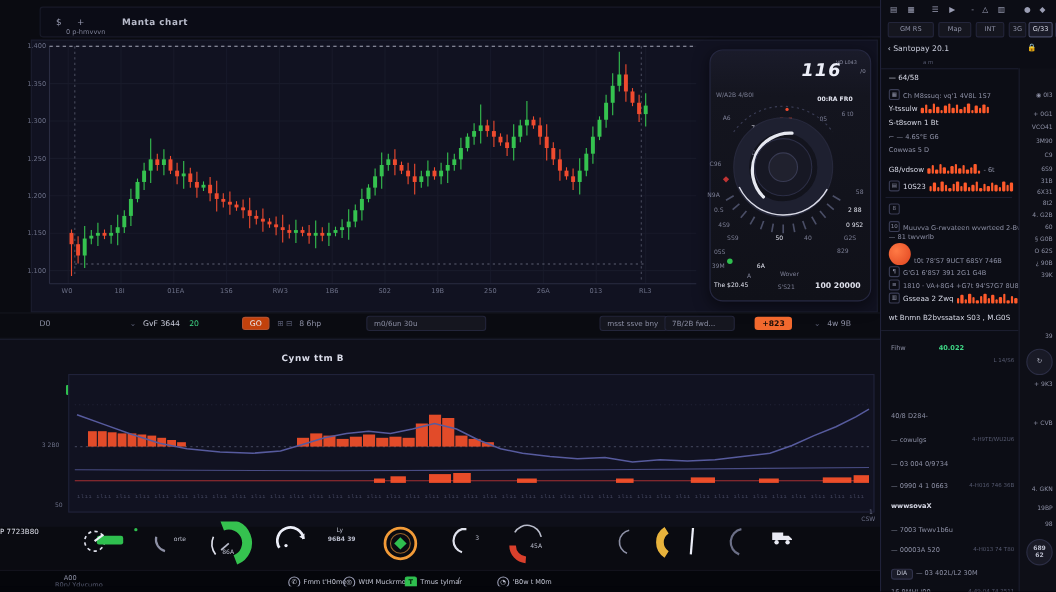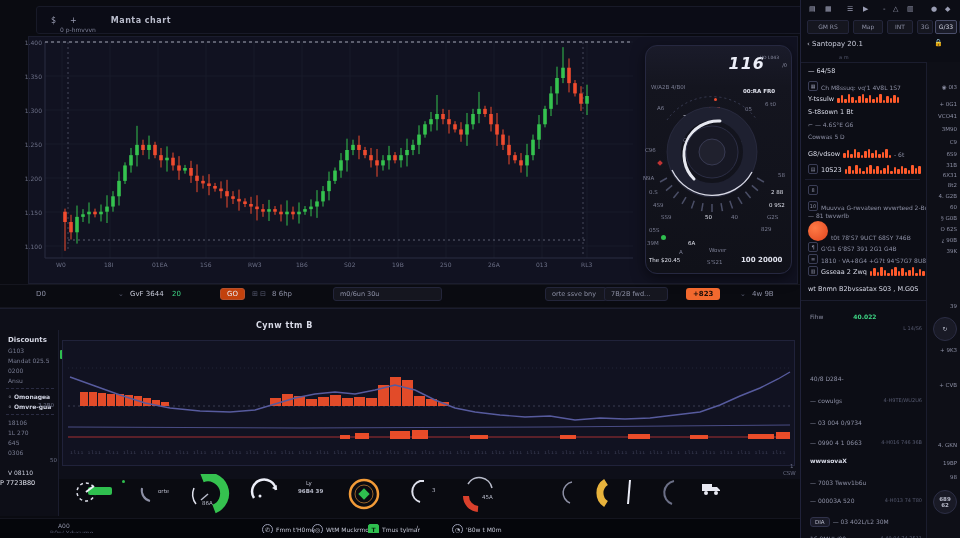--- a/index.html
+++ b/index.html
@@ -395,50 +395,34 @@
 
   <div class="abs" id="chart-toolbar">
     <span class="ti dim" style="left:36px">D0</span>
     <span class="ti" style="left:118px;color:#565a70">⌄</span>
     <span class="ti" style="left:130px;color:#c9ccdb">GvF 3644</span>
     <span class="ti grn" style="left:172px">20</span>
     <span class="ti gobtn" style="left:220px;top:3px">GO</span>
     <span class="ti" style="left:252px;color:#565a70">⊞ ⊟</span>
     <span class="ti dim" style="left:272px">8 6hp</span>
     <span class="ti field" style="left:333px;top:2px;width:95px">m0/6un 30u</span>
-    <span class="ti field" style="left:545px;top:2px;width:48px">orte ssve bny</span>
+    <span class="ti field" style="left:545px;top:2px;width:48px">msst ssve bny</span>
     <span class="ti field" style="left:604px;top:2px;width:50px">7B/2B fwd...</span>
     <span class="ti buybtn" style="left:686px;top:3px">+823</span>
     <span class="ti" style="left:740px;color:#565a70">⌄</span>
     <span class="ti dim" style="left:752px">4w 9B</span>
   </div>
   <span class="abs" style="left:36px;top:308px;font-size:7.5px;font-weight:bold;color:#d9dbe8">Tradet</span>
   <span class="abs grn" style="left:70px;top:308px;font-size:7.5px;font-weight:bold">+026</span>
 
   <div class="abs" id="lower-panel"></div>
   <span class="abs" id="lower-title">Cynw ttm B</span>
   <span class="abs" id="legend-sq"></span>
   <span class="abs" id="legend-txt">imwlliecs tso Bep Ster</span>
   <div class="abs" id="lower-box"></div>
-  <div class="abs" id="lower-sidebar">
-      <div class="si header">Discounts</div>
-      <div class="si dim">G103</div>
-      <div class="si dim">Mandat 025.5</div>
-      <div class="si dim">0200</div>
-      <div class="si dim">Ansu</div>
-      <div class="si divider"></div>
-      <div class="si bullet">◦ Omonagea</div>
-      <div class="si bullet">◦ Omvre-gua</div>
-      <div class="si divider"></div>
-      <div class="si dim">18106</div>
-      <div class="si dim">1L 270</div>
-      <div class="si dim">645</div>
-      <div class="si dim">0306</div>
-      <div class="si foot">V 08110</div>
-    </div>
   <svg id="lower-svg" style="left:0;top:300px" width="800" height="178" viewBox="0 300 800 178">
       <line x1="68" y1="368" x2="790" y2="368" stroke="#2a2c42" stroke-dasharray="1,3" opacity="0.7"></line>
       <line x1="68" y1="406" x2="790" y2="406" stroke="#3a3d52" stroke-dasharray="2,3"></line>
       <rect x="80" y="392" width="8" height="14" fill="#f4502a" opacity="0.92"></rect>
       <rect x="89" y="392" width="8" height="14" fill="#f4502a" opacity="0.92"></rect>
       <rect x="98" y="393" width="8" height="13" fill="#f4502a" opacity="0.92"></rect>
       <rect x="107" y="394" width="8" height="12" fill="#f4502a" opacity="0.92"></rect>
       <rect x="116" y="394" width="8" height="12" fill="#f4502a" opacity="0.92"></rect>
       <rect x="125" y="395" width="8" height="11" fill="#f4502a" opacity="0.92"></rect>
       <rect x="134" y="396" width="8" height="10" fill="#f4502a" opacity="0.92"></rect>

